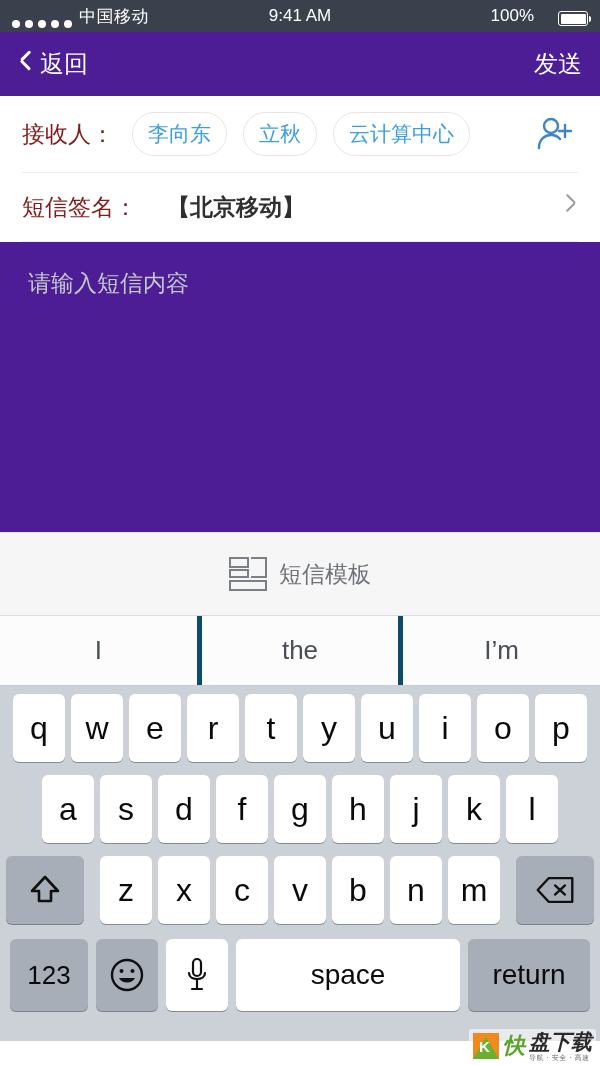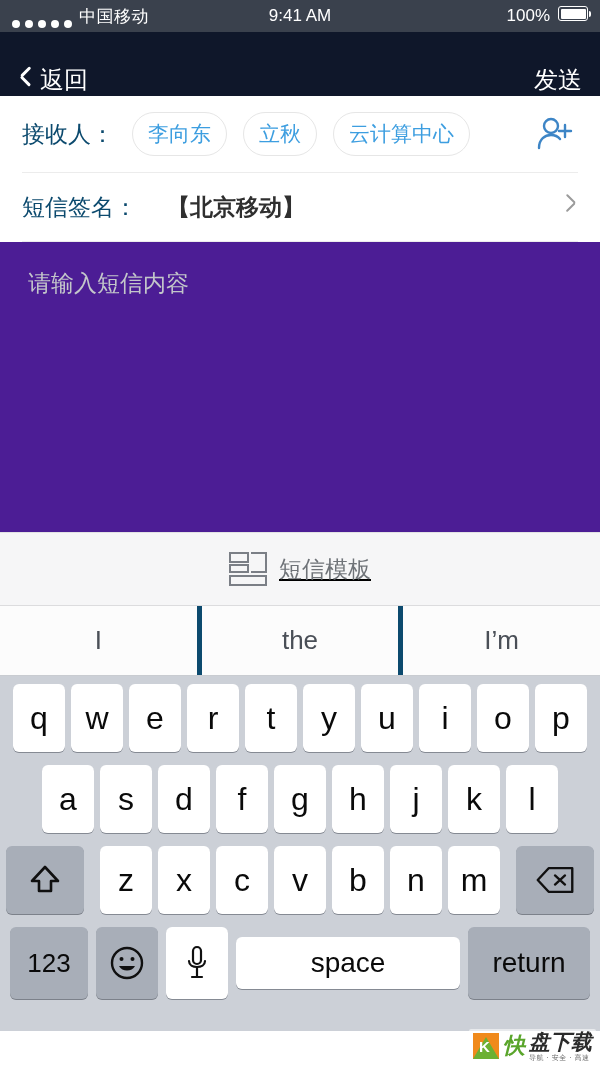--- a/index.html
+++ b/index.html
@@ -18,53 +18,53 @@
     font-size:17px; position:relative;
   }
   .sb-left{ display:flex; align-items:flex-end; gap:7px; }
   .dots{ display:flex; gap:5px; align-items:center; }
   .dot{ width:8px; height:8px; border-radius:50%; background:#ffffff; display:block; }
   .carrier{ font-size:17px; letter-spacing:0.5px; }
   .sb-time{
     position:absolute; left:0; right:0; text-align:center;
     font-size:17px; pointer-events:none;
   }
-  .sb-right{ margin-left:auto; display:flex; align-items:flex-start; gap:8px; z-index:2; }
+  .sb-right{ margin-left:auto; display:flex; align-items:flex-end; gap:24px; z-index:2; }
   .battpct{ font-size:17px; }
   .battery{ position:relative; width:30px; height:15px;
     border:1.5px solid #ffffff; border-radius:3px; padding:1.5px; }
   .battery i{ display:block; width:100%; height:100%; background:#ffffff; border-radius:1px; }
   .battery:after{ content:""; position:absolute; right:-4px; top:4px;
     width:2.5px; height:6px; background:#ffffff; border-radius:0 2px 2px 0; }
 
   
   .navbar{
-    height:64px; background:#0f172a; color:#ffffff;
-    display:flex; align-items:flex-end; padding:0 18px; position:relative;
+    height:64px; background:#4c1d95; color:#ffffff;
+    display:flex; align-items:center; padding:0 18px; position:relative;
   }
   .nav-back{ display:flex; align-items:center; gap:9px; z-index:2; cursor:pointer; }
   .chev-left{ width:13px; height:22px; position:relative; }
   .chev-left:before, .chev-left:after{
     content:""; position:absolute; left:3px; width:13px; height:2.6px;
     background:#ffffff; border-radius:2px;
   }
   .chev-left:before{ top:6px; transform:rotate(-45deg); transform-origin:left center; }
   .chev-left:after{ top:6px; transform:rotate(45deg); transform-origin:left center; }
   .nav-back-label{ font-size:24px; }
   .nav-title{
     position:absolute; left:0; right:0; text-align:center;
     font-size:27px; font-weight:bold; letter-spacing:1px;
   }
   .nav-send{ margin-left:auto; font-size:24px; z-index:2; cursor:pointer; }
 
   
   .form{ background:#ffffff; }
   .row{ display:flex; align-items:center; padding:0 22px; position:relative; }
   .row.recipients{ min-height:76px; }
-  .row-label{ font-size:23px; color:#0c4a6e; white-space:nowrap; }
+  .row-label{ font-size:23px; color:#7f1d1d; white-space:nowrap; }
   .chips{ display:flex; align-items:center; gap:16px; margin-left:18px; flex:1;text-align:center; }
   .chip{
     border:1.5px solid #e6e6e6; border-radius:22px;
     padding:7px 15px; font-size:21px; color:#3d9ee0; background:#ffffff;
     white-space:nowrap; cursor:pointer;
   }
   .add-person{ width:44px; height:44px; display:flex; align-items:center;
     justify-content:center; cursor:pointer; }
   .divider{ height:1px; background:#ececec; margin:0 22px; }
   .row.signature{ min-height:68px;align-items:center; }
@@ -76,25 +76,24 @@
   }
   .chev-right:before{ top:5px; transform:rotate(45deg); transform-origin:right center; }
   .chev-right:after{ top:5px; transform:rotate(-45deg); transform-origin:right center; }
 
   
   .compose{ padding:26px 22px 0 28px; height:290px; background:#4c1d95; cursor:text; }
   .compose-placeholder{ font-size:23px; color:#c3c6ca; }
 
   
   .tpl-bar{
-    height:74px; background:#f6f6f7;
+    height:84px; background:#f6f6f7;
     border-top:1px solid #e2e2e4; border-bottom:1px solid #dcdcde;
     display:flex; align-items:center; justify-content:center; gap:12px;
     cursor:pointer;
-    text-decoration:underline;
   }
   .tpl-icon{ width:38px; height:34px; position:relative; }
   .tpl-icon span{ position:absolute; border:2px solid #7b7f86; box-sizing:border-box; }
   .tpl-a{ left:0; top:0; width:20px; height:11px; }
   .tpl-b{ left:0; top:12px; width:20px; height:9px; }
   .tpl-c{ left:22px; top:0; width:16px; height:21px; border-left:none !important; }
   .tpl-d{ left:0; top:23px; width:38px; height:11px; }
   .tpl-label{ font-size:23px; color:#6f7378; }
 
   
@@ -120,21 +119,21 @@
   .krow1 .key{ width:52px; margin:0 3px; }
   .krow2 .key{ width:52px; margin:0 3px; }
   .krow3 .key{ width:52px; margin:0 3px; }
   .key.fn{ background:#a8aeb8; box-shadow:0 1px 0 rgba(115,120,130,0.9);text-align:center; }
   .key.shift{ width:78px; margin-right:13px; }
   .key.backspace{ width:78px; margin-left:13px; }
   .krow4{ padding:0 6px; }
   .key.num{ width:78px; font-size:26px; margin:0 4px; height:72px; }
   .key.emoji{ width:62px; margin:0 4px; height:72px; font-size:30px; }
   .key.mic{ width:62px; margin:0 4px; height:72px; background:#ffffff; }
-  .key.space{ flex:1; margin:2px 4px; height:52px; font-size:28px; }
+  .key.space{ flex:1; margin:2px 4px; height:72px; font-size:28px; }
   .key.return{ width:122px; margin:0 4px; height:72px; font-size:28px; }
 
   .shift-ico{ width:34px; height:34px; }
   .bksp-ico{ width:40px; height:30px; }
   .mic-ico{ width:24px; height:36px; }
   .emoji-ico{ width:36px; height:36px; }
 
   
   .watermark{
     position:absolute; right:4px; bottom:2px;

